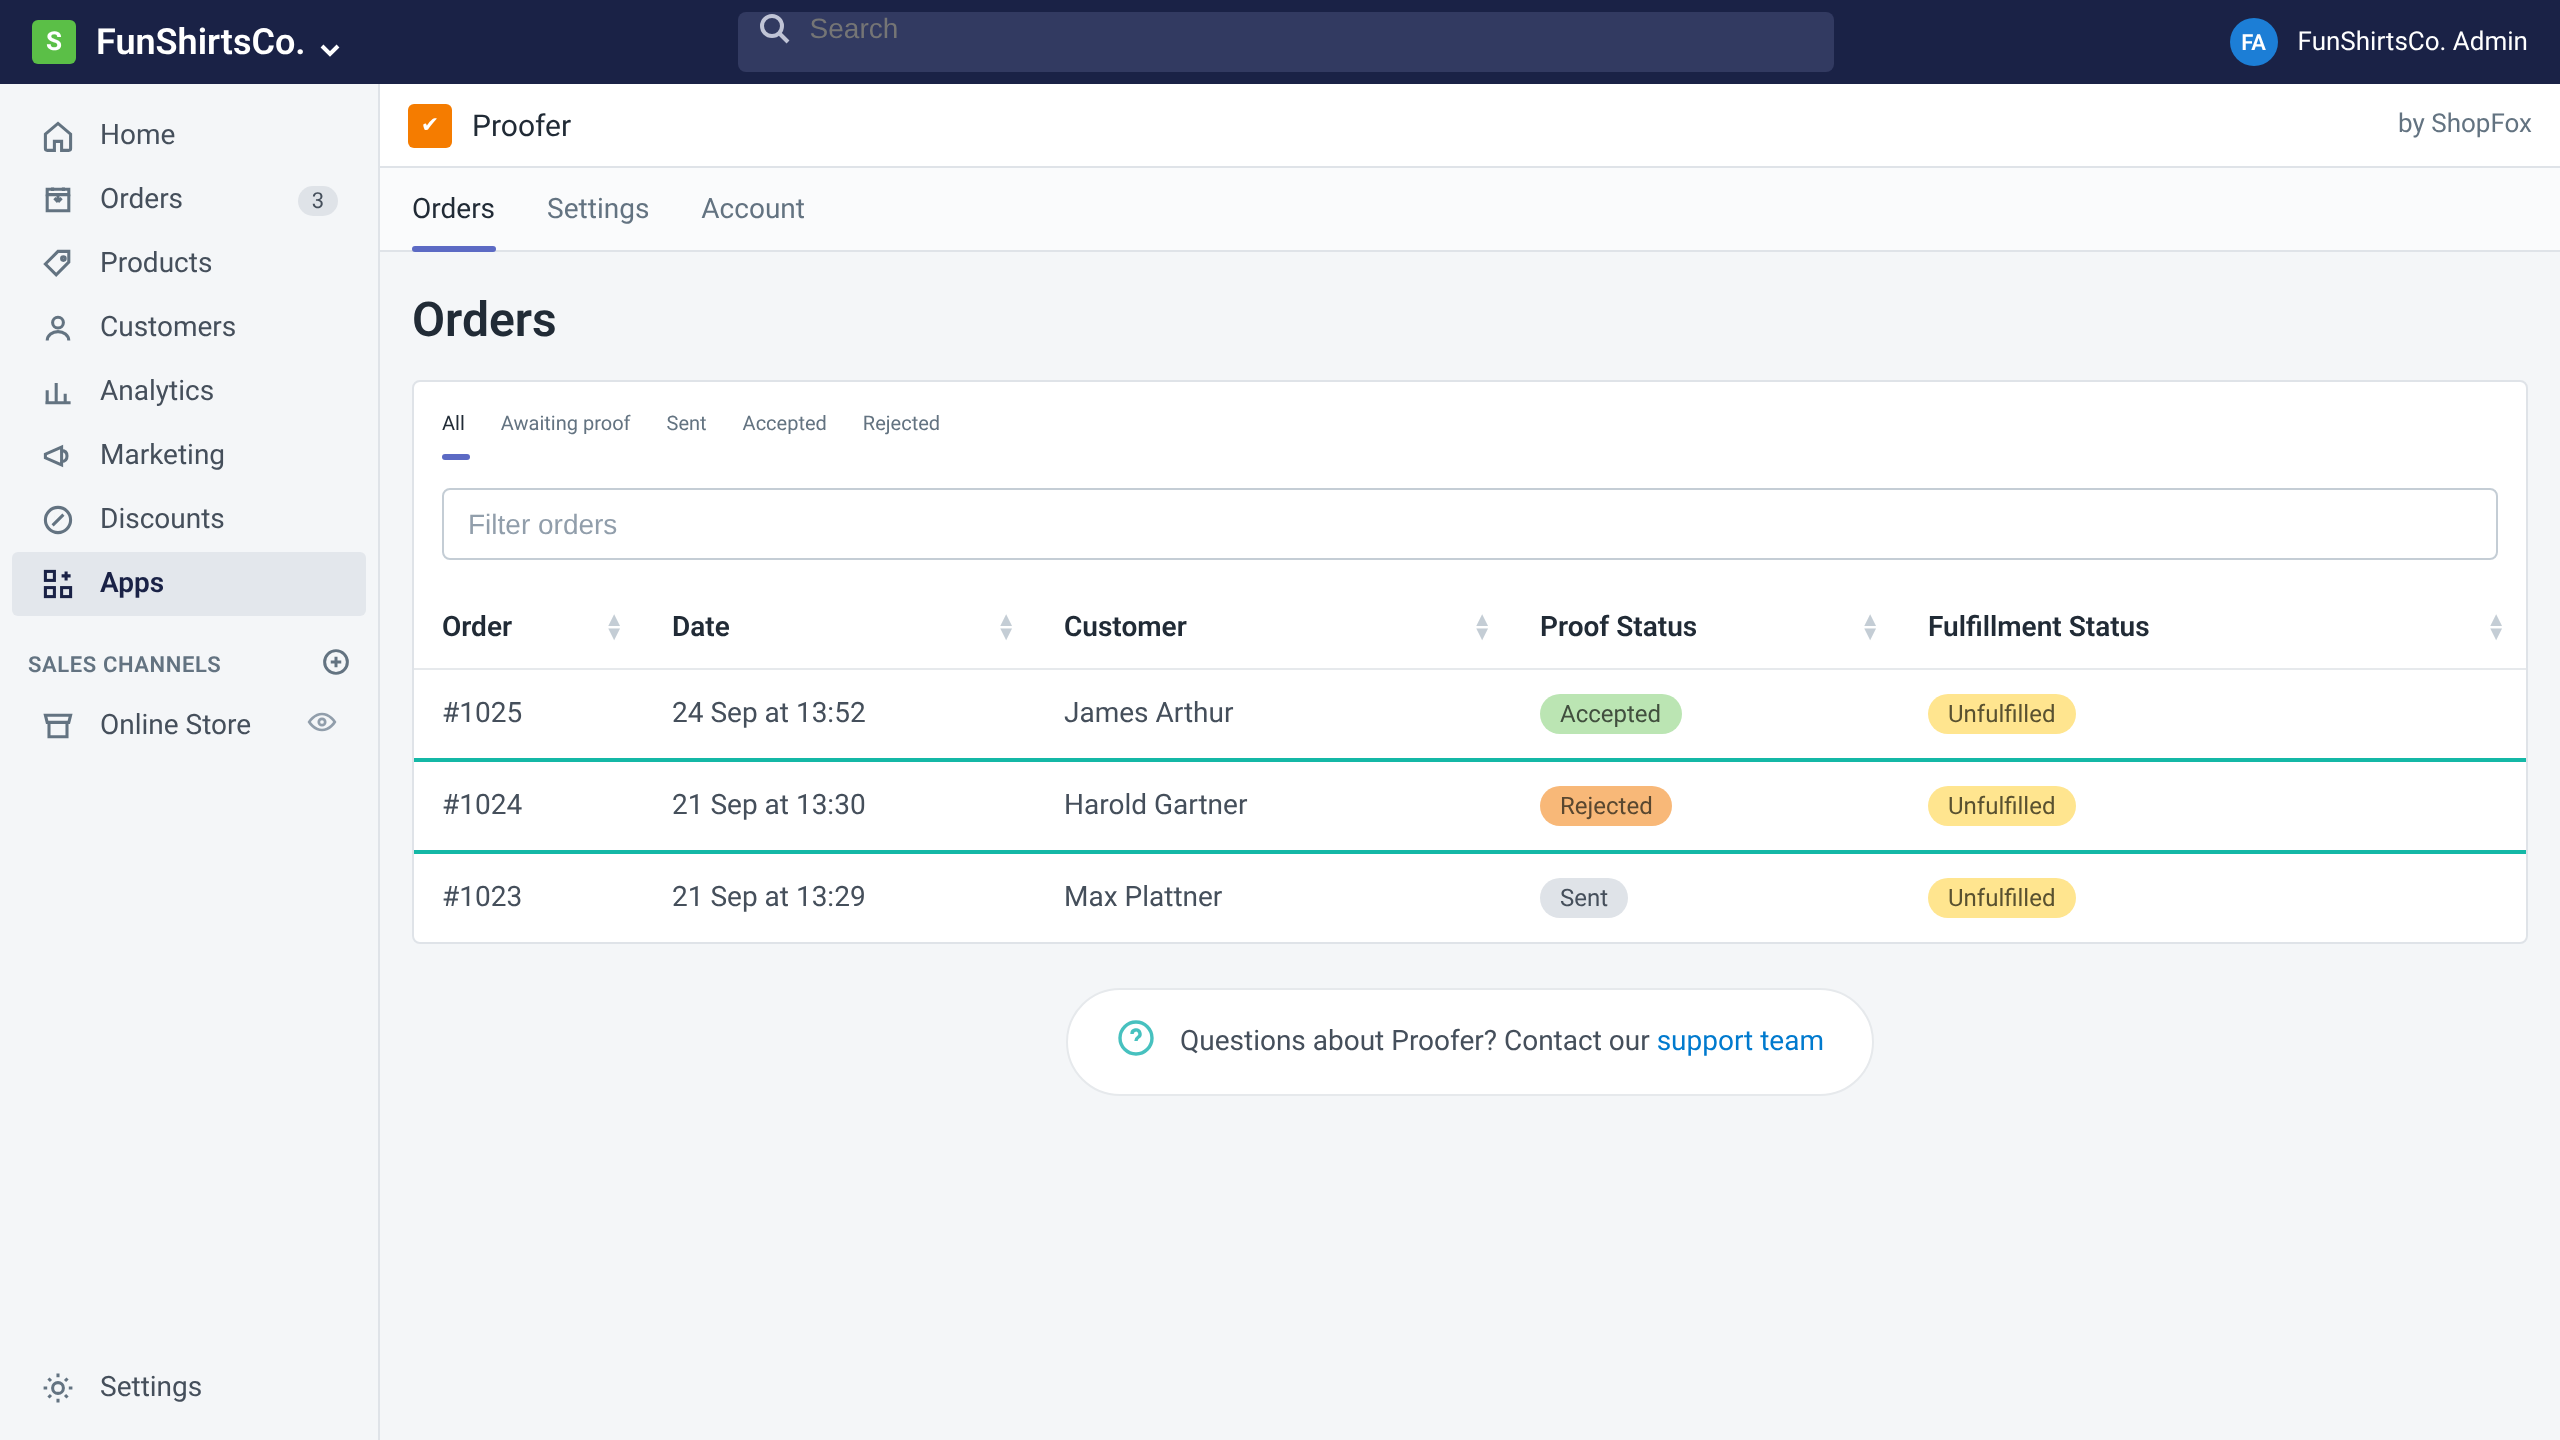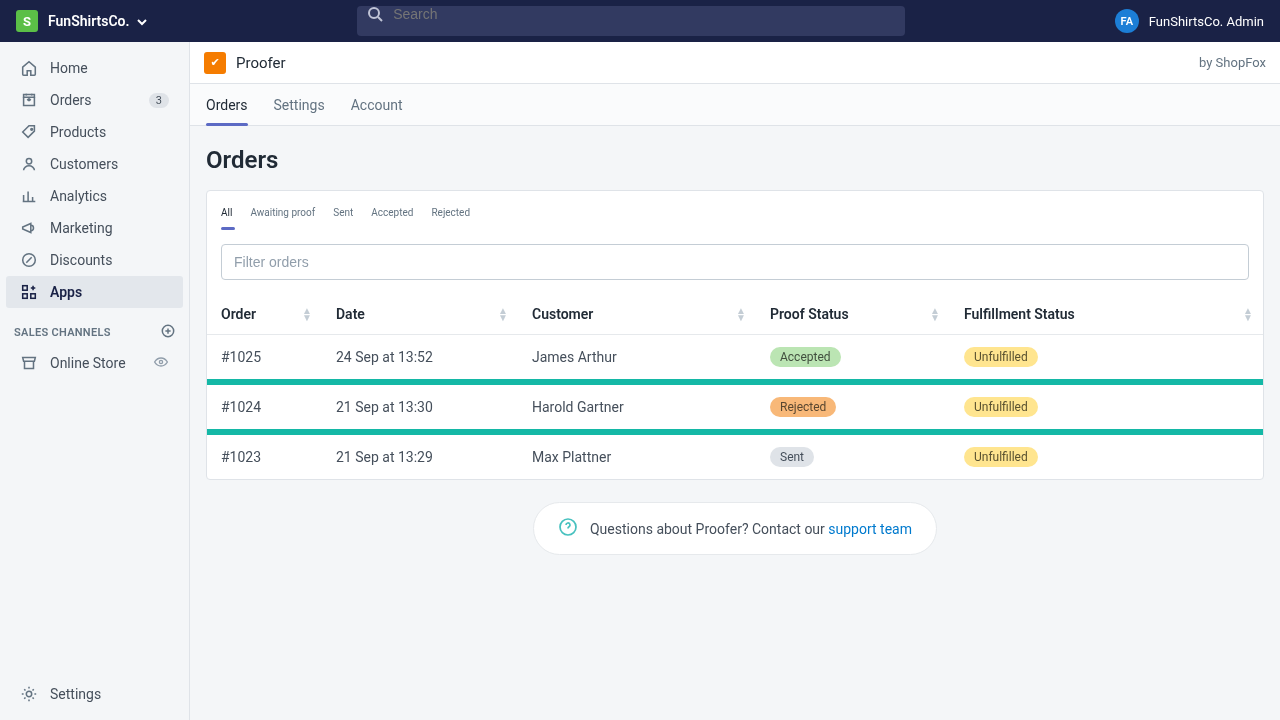--- a/index.html
+++ b/index.html
@@ -1,20 +1,20 @@
 <!DOCTYPE html>
 <html><head>
 <meta charset="utf-8">
 <style>
   * { box-sizing: border-box; margin: 0; padding: 0; }
   body { font-family: -apple-system, BlinkMacSystemFont, "Segoe UI", Roboto, sans-serif; font-size: 14px; color:#212b36; background:#f4f6f8; width:1280px; height:720px; overflow:hidden; }
   
   .topbar { background:#1a2246; height:42px; display:flex; align-items:center; padding:0 16px; color:#fff; }
   .logo-s { width:22px; height:22px; background:#5bbf47; border-radius:3px; display:flex; align-items:center; justify-content:center; color:#fff; font-weight:bold; font-size:13px; margin-right:10px;}
-  .store-name { font-weight:600; font-size:14px; display:flex; align-items:center; gap:6px;}
+  .store-name { font-weight:600; font-size:18px; display:flex; align-items:center; gap:6px;}
   .chev { width:12px; height:12px; display:inline-block; }
   .search-wrap { margin-left:auto; margin-right:auto; flex:0 0 548px;}
   .search { background:#323a61; height:30px; border-radius:4px; display:flex; align-items:flex-start; padding:0 10px; color:#c0c4d6;}
   .search-icon{width:16px;height:16px;margin-right:10px;}
   .search input{background:transparent;border:none;outline:none;color:#c0c4d6;font-size:14px;flex:1;}
   .user-chip{display:flex;align-items:center;gap:10px;}
   .avatar{width:24px;height:24px;border-radius:50%;background:#1c7ed6;color:#fff;display:flex;align-items:center;justify-content:center;font-size:11px;font-weight:600;}
   .user-name{font-size:13px;}
   
   .shell{display:flex;height:678px;}
@@ -45,21 +45,21 @@
   .card-tabs{display:flex;gap:18px;padding:10px 14px 0;}
   .ctab{font-size:10px;color:#637381;padding:6px 0 12px;cursor:pointer;position:relative;}
   .ctab.active{color:#212b36;}
   .ctab.active::after{content:"";position:absolute;left:0;width:14px;bottom:0;height:3px;background:#5c6ac4;border-radius:2px;}
   .filter-wrap{padding:14px;}
   .filter{width:100%;height:36px;border:1px solid #c4cdd5;border-radius:4px;padding:0 12px;font-size:14px;color:#212b36;outline:none;}
   .filter::placeholder{color:#919eab;}
   table{width:100%;border-collapse:collapse;}
   th{text-align:left;font-weight:600;font-size:14px;color:#212b36;padding:12px 14px;border-bottom:1px solid #e6e9ec;position:relative;}
   th .sort{position:absolute;right:10px;top:50%;transform:translateY(-50%);color:#c4cdd5;font-size:10px;line-height:7px;}
-  td{padding:12px 14px;border-bottom:6px solid #14b8a6;font-size:14px;color:#454f5b;}
+  td{padding:12px 14px;border-bottom:2px solid #14b8a6;font-size:14px;color:#454f5b;}
   tr:last-child td{border-bottom:none;}
   .pill{display:inline-block;padding:3px 10px;border-radius:12px;font-size:12px;}
   .pill.accepted{background:#bbe5b3;color:#414f3e;}
   .pill.rejected{background:#f8b878;color:#594730;}
   .pill.sent{background:#dfe3e8;color:#454f5b;}
   .pill.unfulfilled{background:#ffe58f;color:#595130;}
   .help{margin:22px auto 0;width:fit-content;padding:14px 24px;border:1px solid #e6e9ec;border-radius:999px;background:#fff;display:flex;align-items:center;gap:12px;color:#454f5b;font-size:14px;}
   .help svg{color:#47c1bf;}
   .link{color:#007ace;cursor:pointer;}
   .col-order{width:115px;}

